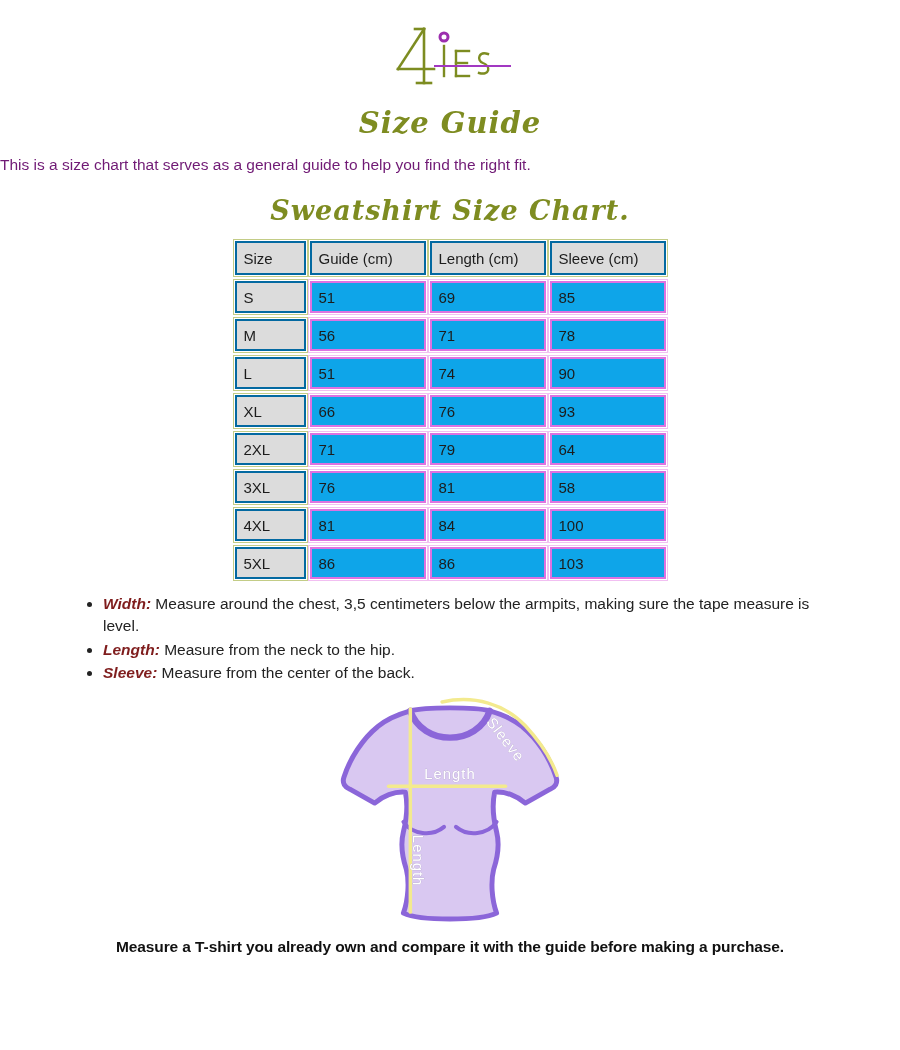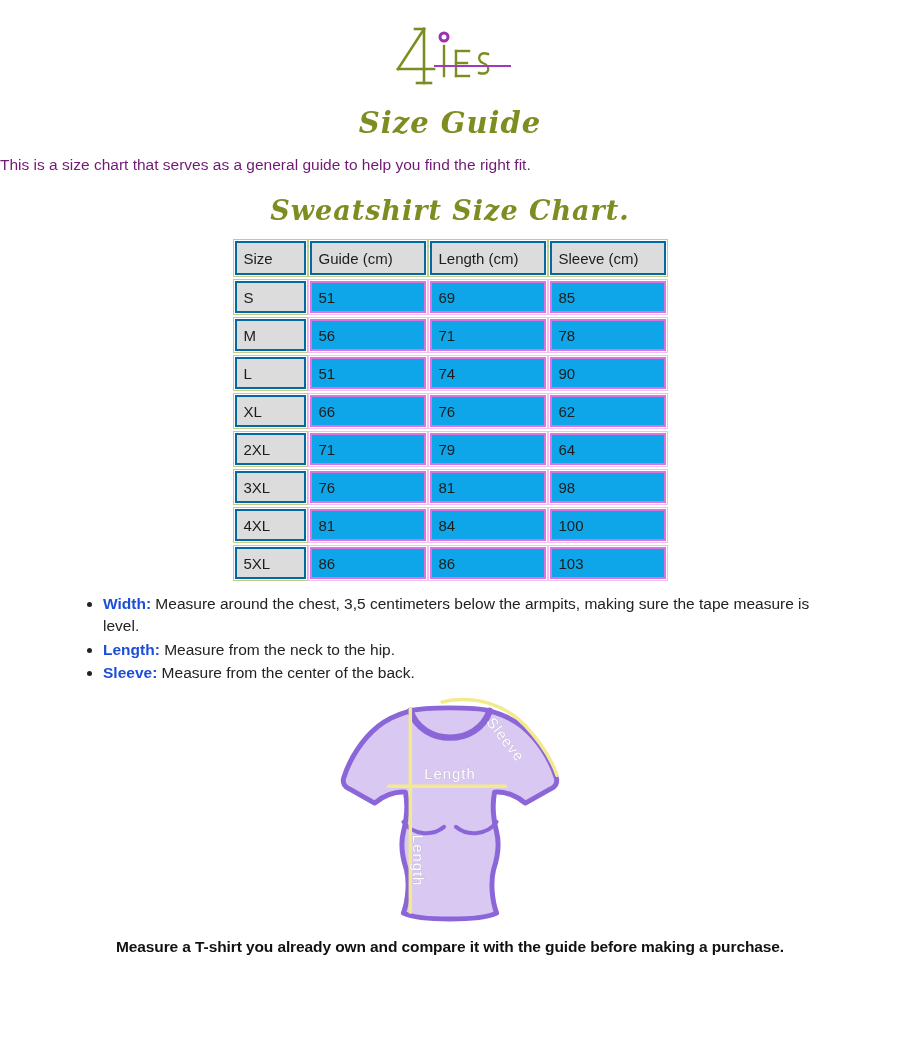--- a/index.html
+++ b/index.html
@@ -41,21 +41,21 @@
   .cell.val{
     background:#0ea5e9;border:2px solid #dd72e1;
     outline:1px solid #f2bff2;outline-offset:1px;
   }
   
   .tips-list{
     width:720px;margin:14px auto 0 auto;padding-left:26px;
     font-size:15.5px;line-height:1.45;color:#222;
   }
   .tips-list li{margin-bottom:1px;}
-  .tip-label{font-weight:bold;color:#1d4ed8;}
+  .tip-label{font-weight:bold;color:#7f1d1d;font-style:italic;}
   
   .diagram-wrap{display:flex;justify-content:center;margin-top:10px;}
   .diagram-label{
     font-family:"Liberation Sans",sans-serif;font-size:15px;letter-spacing:1px;
     fill:#ffffff;stroke:#b6abc9;stroke-width:0.5px;paint-order:stroke;
   }
   
   .footer-note{
     margin-top:8px;text-align:center;font-weight:bold;font-size:15.5px;
     line-height:1.45;color:#111;letter-spacing:-0.1px;
@@ -114,31 +114,31 @@
     <div class="cell val">78</div>
 
     <div class="cell sizec">L</div>
     <div class="cell val">51</div>
     <div class="cell val">74</div>
     <div class="cell val">90</div>
 
     <div class="cell sizec">XL</div>
     <div class="cell val">66</div>
     <div class="cell val">76</div>
-    <div class="cell val">62</div>
+    <div class="cell val">93</div>
 
     <div class="cell sizec">2XL</div>
     <div class="cell val">71</div>
     <div class="cell val">79</div>
     <div class="cell val">64</div>
 
     <div class="cell sizec">3XL</div>
     <div class="cell val">76</div>
     <div class="cell val">81</div>
-    <div class="cell val">98</div>
+    <div class="cell val">58</div>
 
     <div class="cell sizec">4XL</div>
     <div class="cell val">81</div>
     <div class="cell val">84</div>
     <div class="cell val">100</div>
 
     <div class="cell sizec">5XL</div>
     <div class="cell val">86</div>
     <div class="cell val">86</div>
     <div class="cell val">103</div>

